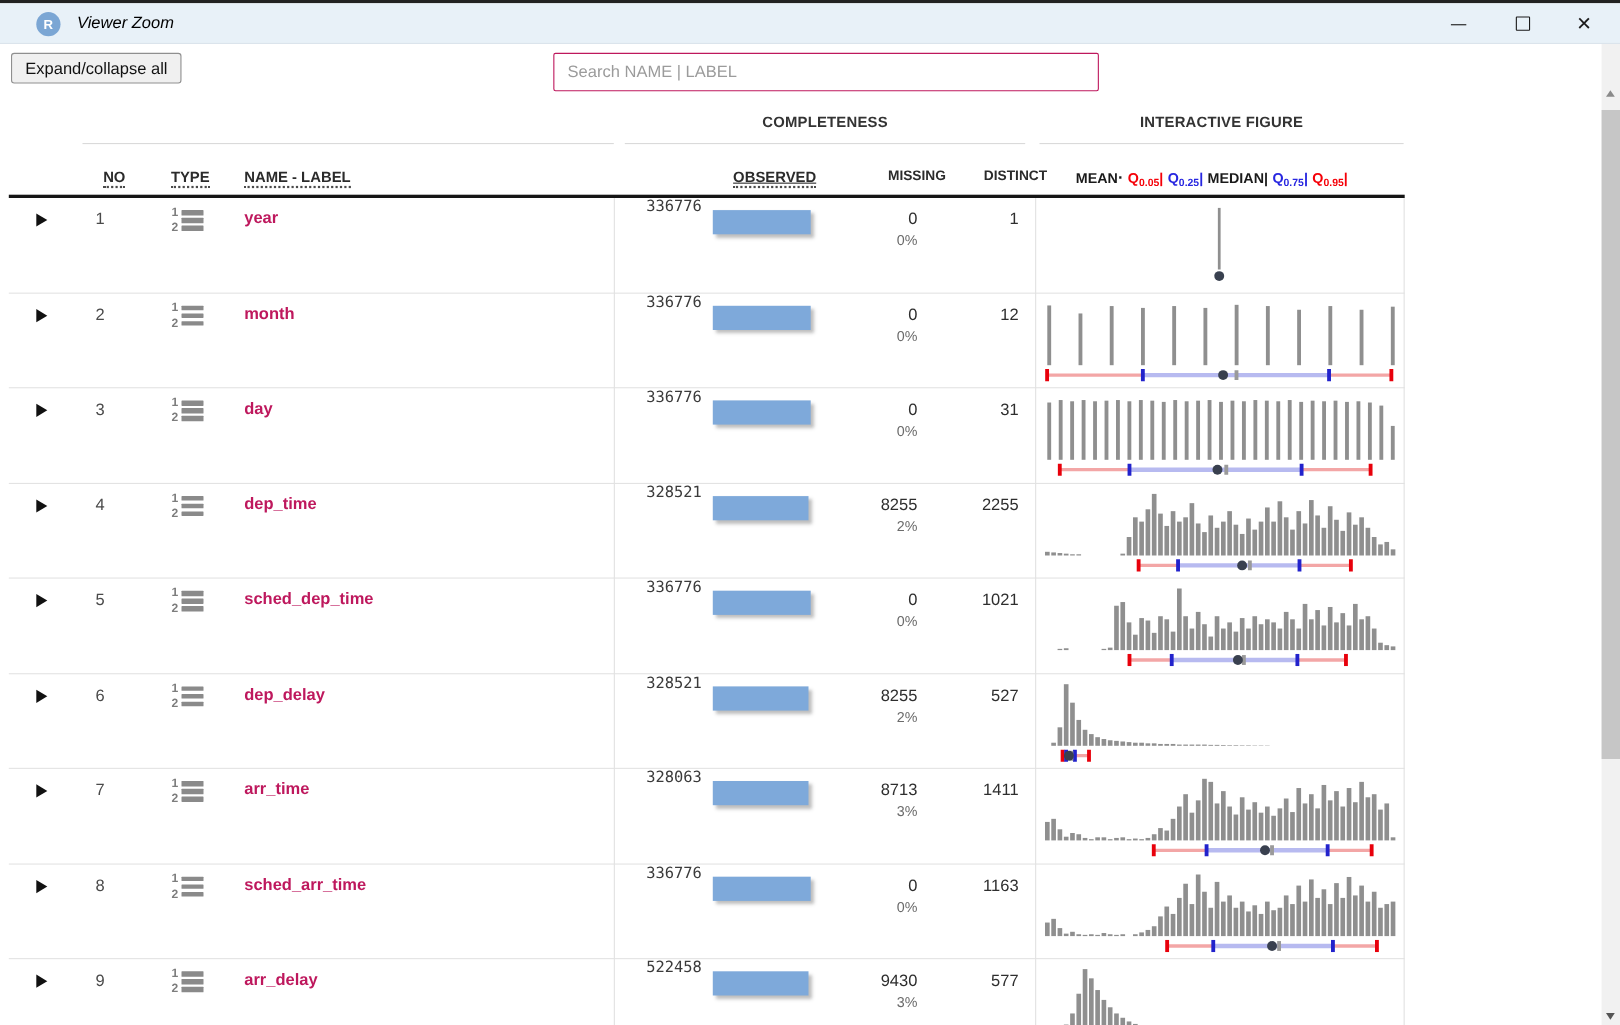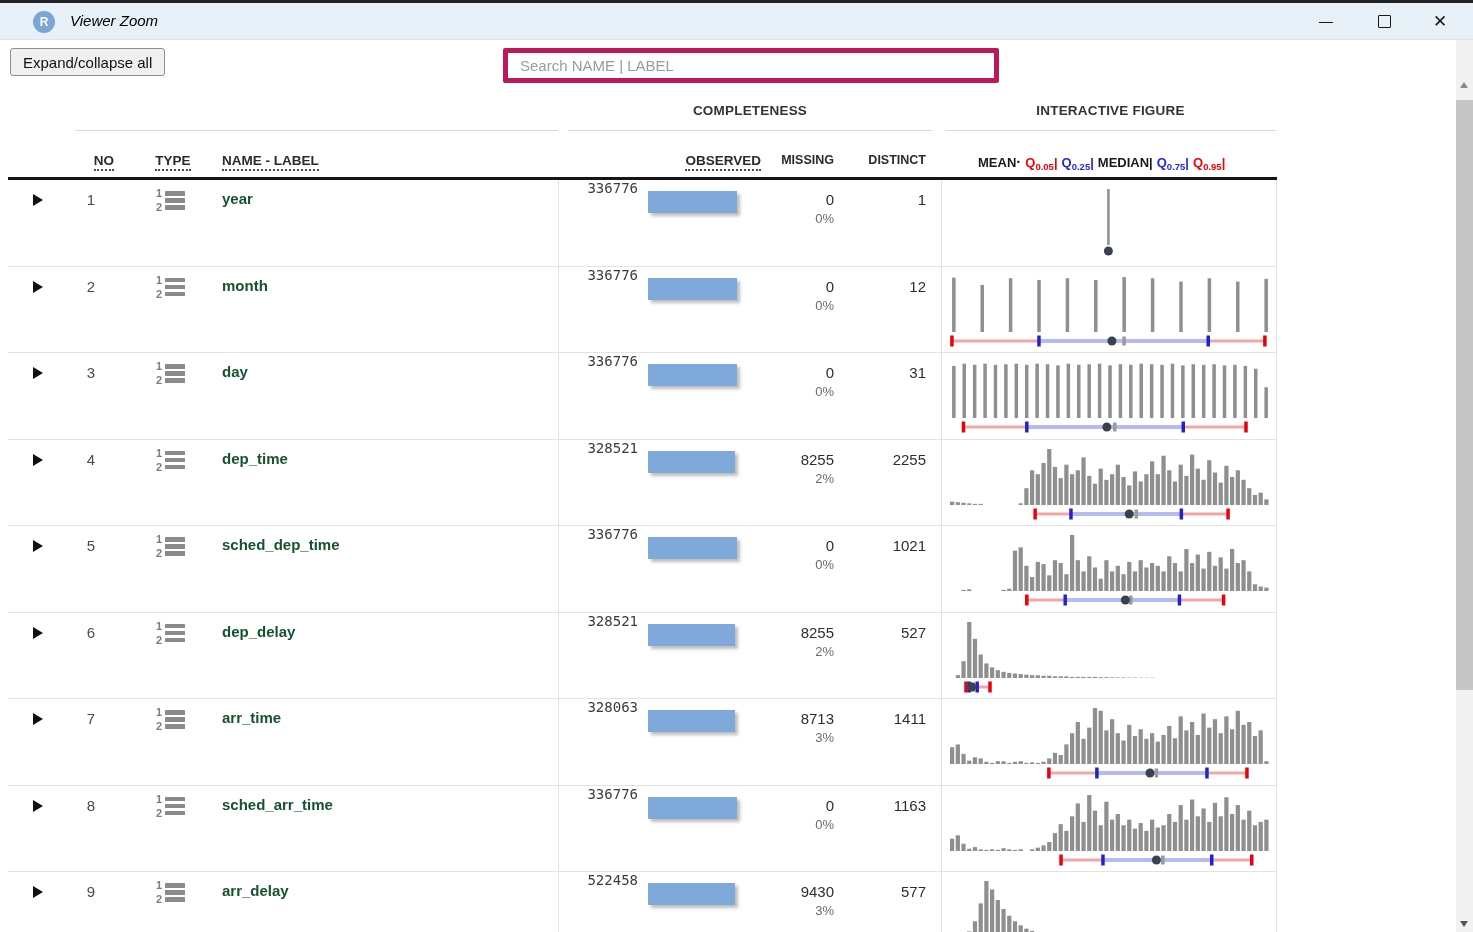--- a/index.html
+++ b/index.html
@@ -15,45 +15,45 @@
   .win-btn { position:absolute; top:2px; width:34px; height:34px; cursor:pointer; }
   .btn-min { right:130px; } .btn-max { right:72px; } .btn-close { right:14px; }
   .glyph-min { position:absolute; left:10px; top:17px; width:14px; border-top:1.6px solid #1a1a1a; }
   .glyph-max { position:absolute; left:11px; top:10px; width:13px; height:13px; border:1.6px solid #1a1a1a; border-radius:1px; }
   .glyph-close { position:absolute; left:8px; top:6px; font-size:17px; color:#1a1a1a; }
   
   .expand-btn { position:absolute; left:10px; top:48px; height:28px; padding:0 12px;
     background:#f0f0f0; border:1px solid #8f8f8f; border-radius:3px; font-size:15px; color:#111;
     font-family:"Liberation Sans",sans-serif; }
   .search-input { position:absolute; left:503px; top:48px; width:496px; height:35px;
-    border:5px solid #be185d; border-radius:2px; padding:0 12px; font-size:15px; color:#404040;
+    border:1px solid #be185d; border-radius:2px; padding:0 12px; font-size:15px; color:#404040;
     font-family:"Liberation Sans",sans-serif; }
   .search-input::placeholder { color:#9b9b9b; }
   
   .tbl { position:absolute; left:8px; top:95px; width:1269px; height:837px; }
   .grp-label { position:absolute; top:8px; font-size:13.5px; font-weight:bold; color:#333;
     text-align:center; letter-spacing:.2px; }
   .g1 { left:67px; width:483px; } .g2 { left:560px; width:364px; } .g3 { left:937px; width:331px; }
   .grp-line { position:absolute; top:35px; height:1px; background:#dadada; }
   .col-hdr { position:absolute; top:58px; font-size:13.5px; font-weight:bold; color:#2b2b2b; }
   .dotted { border-bottom:2px dotted #4a4a4a; padding-bottom:1px; }
-  .small-hdr { font-size:12.5px; }
+  .small-hdr { font-size:12.5px;margin-left:26px; }
   .hdr-right { text-align:right; }
   .black-line { position:absolute; left:0; top:82px; width:1269px; height:3px; background:#151515; }
   .vdiv { position:absolute; top:85px; bottom:0; width:1px; background:#e2e2e2; }
   .rows { position:absolute; left:0; top:85px; width:1269px; }
   .trow { position:relative; width:1269px; height:86.5px; border-bottom:1px solid #e3e3e3; }
   .expander { position:absolute; left:25px; top:14px; width:0; height:0;
     border-left:10px solid #111; border-top:6.5px solid transparent; border-bottom:6.5px solid transparent; cursor:pointer; }
   .cell-no { position:absolute; left:60px; top:11px; width:46px; text-align:center; font-size:15px; color:#4a4a4a; }
   .type-icon { position:absolute; left:144px; top:10px; width:40px; }
   .ti-line { display:flex; align-items:center; height:7px; }
   .ti-num { width:10px; font-size:11px; font-weight:bold; color:#7d7d7d; text-align:right; margin-right:3px; line-height:7px; }
   .ti-bar { width:20px; height:4.5px; background:#8a8a8a; border-radius:0.5px; }
-  .cell-name { position:absolute; left:214px; top:10px; font-size:15px; font-weight:bold; color:#14532d; }
+  .cell-name { position:absolute; left:214px; top:10px; font-size:15px; font-weight:bold; color:#be185d; }
   .cell-obs { position:absolute; left:512px; top:0; width:118px; text-align:right;
     font-family:"DejaVu Sans Mono", monospace; font-size:14px; color:#3b3b3b; }
   .obs-bar { position:absolute; left:640px; top:11px; height:22px; background:#7ea9da;
     box-shadow:3px 3px 3px rgba(110,110,110,.45); }
   .cell-miss { position:absolute; left:700px; top:11px; width:126px; text-align:right; font-size:15px; color:#2e2e2e; }
   .miss-pct { font-size:13px; color:#6b6b6b; margin-top:3px; }
   .cell-dist { position:absolute; left:830px; top:11px; width:88px; text-align:right; font-size:15px; color:#2e2e2e; }
   .fig { position:absolute; left:942px; top:5px; }
   
   .legend { position:absolute; left:935px; top:58px; width:334px; white-space:nowrap; padding-left:35px; }
@@ -94,21 +94,21 @@
 <div class="tbl">
   <div class="grp-label g2">COMPLETENESS</div>
   <div class="grp-label g3">INTERACTIVE FIGURE</div>
   <div class="grp-line" style="left:67px;width:483px;"></div>
   <div class="grp-line" style="left:560px;width:364px;"></div>
   <div class="grp-line" style="left:937px;width:331px;"></div>
 
   <div class="col-hdr" style="left:66px;width:40px;text-align:right;"><span class="dotted">NO</span></div>
   <div class="col-hdr" style="left:138px;width:54px;text-align:center;"><span class="dotted">TYPE</span></div>
   <div class="col-hdr" style="left:214px;"><span class="dotted">NAME - LABEL</span></div>
-  <div class="col-hdr hdr-right" style="left:623px;width:130px;"><span class="dotted">OBSERVED</span></div>
+  <div class="col-hdr hdr-right" style="left:604px;width:130px;text-decoration:underline;"><span class="dotted">OBSERVED</span></div>
   <div class="col-hdr hdr-right small-hdr" style="left:706px;width:120px;"><span>MISSING</span></div>
   <div class="col-hdr hdr-right small-hdr" style="left:806px;width:112px;"><span>DISTINCT</span></div>
   <div class="legend" id="legend"><span class="lg-item" style="color: rgb(26, 26, 26);">MEAN<span class="lg-dot">·</span></span><span class="lg-item" style="color: rgb(245, 0, 8);">Q<span class="lg-sub">0.05</span><span class="lg-tick">|</span></span><span class="lg-item" style="color: rgb(39, 38, 224);">Q<span class="lg-sub">0.25</span><span class="lg-tick">|</span></span><span class="lg-item" style="color: rgb(26, 26, 26);">MEDIAN<span class="lg-tick">|</span></span><span class="lg-item" style="color: rgb(39, 38, 224);">Q<span class="lg-sub">0.75</span><span class="lg-tick">|</span></span><span class="lg-item" style="color: rgb(245, 0, 8);">Q<span class="lg-sub">0.95</span><span class="lg-tick">|</span></span></div>
 
   <div class="black-line"></div>
   <div class="rows" id="rows">
   <div class="trow">
     <span class="expander"></span>
     <span class="cell-no">1</span>
     <span class="type-icon">

